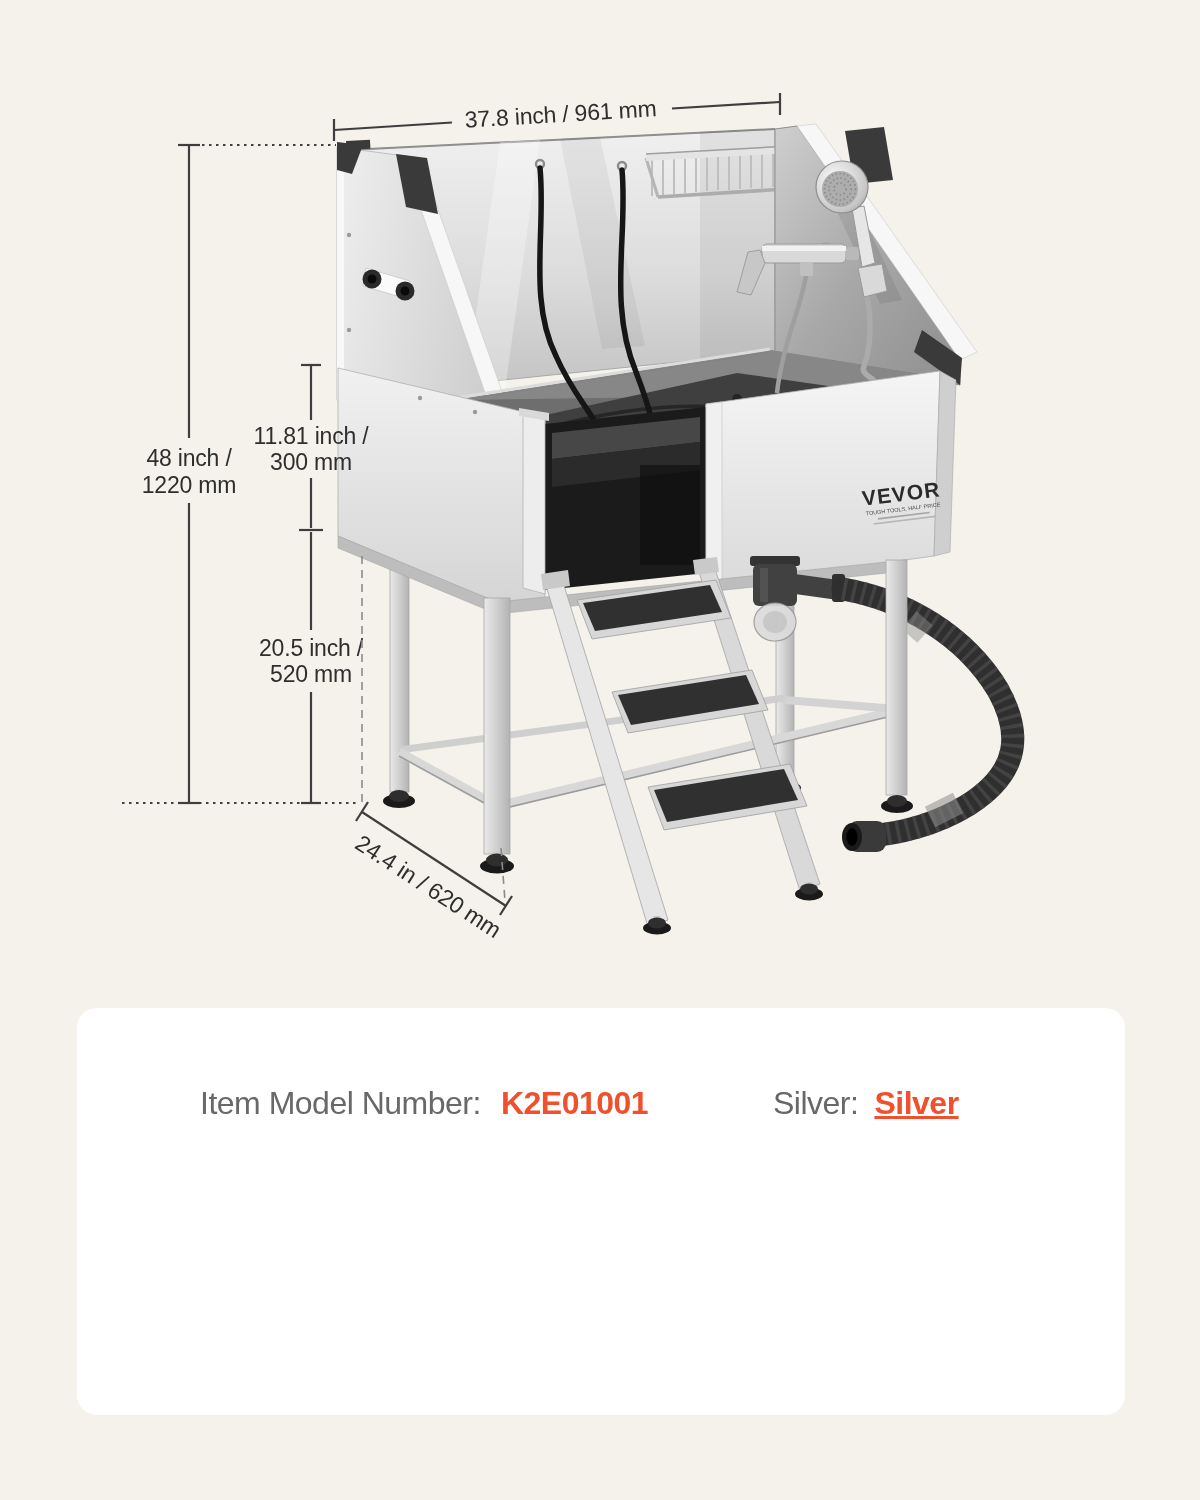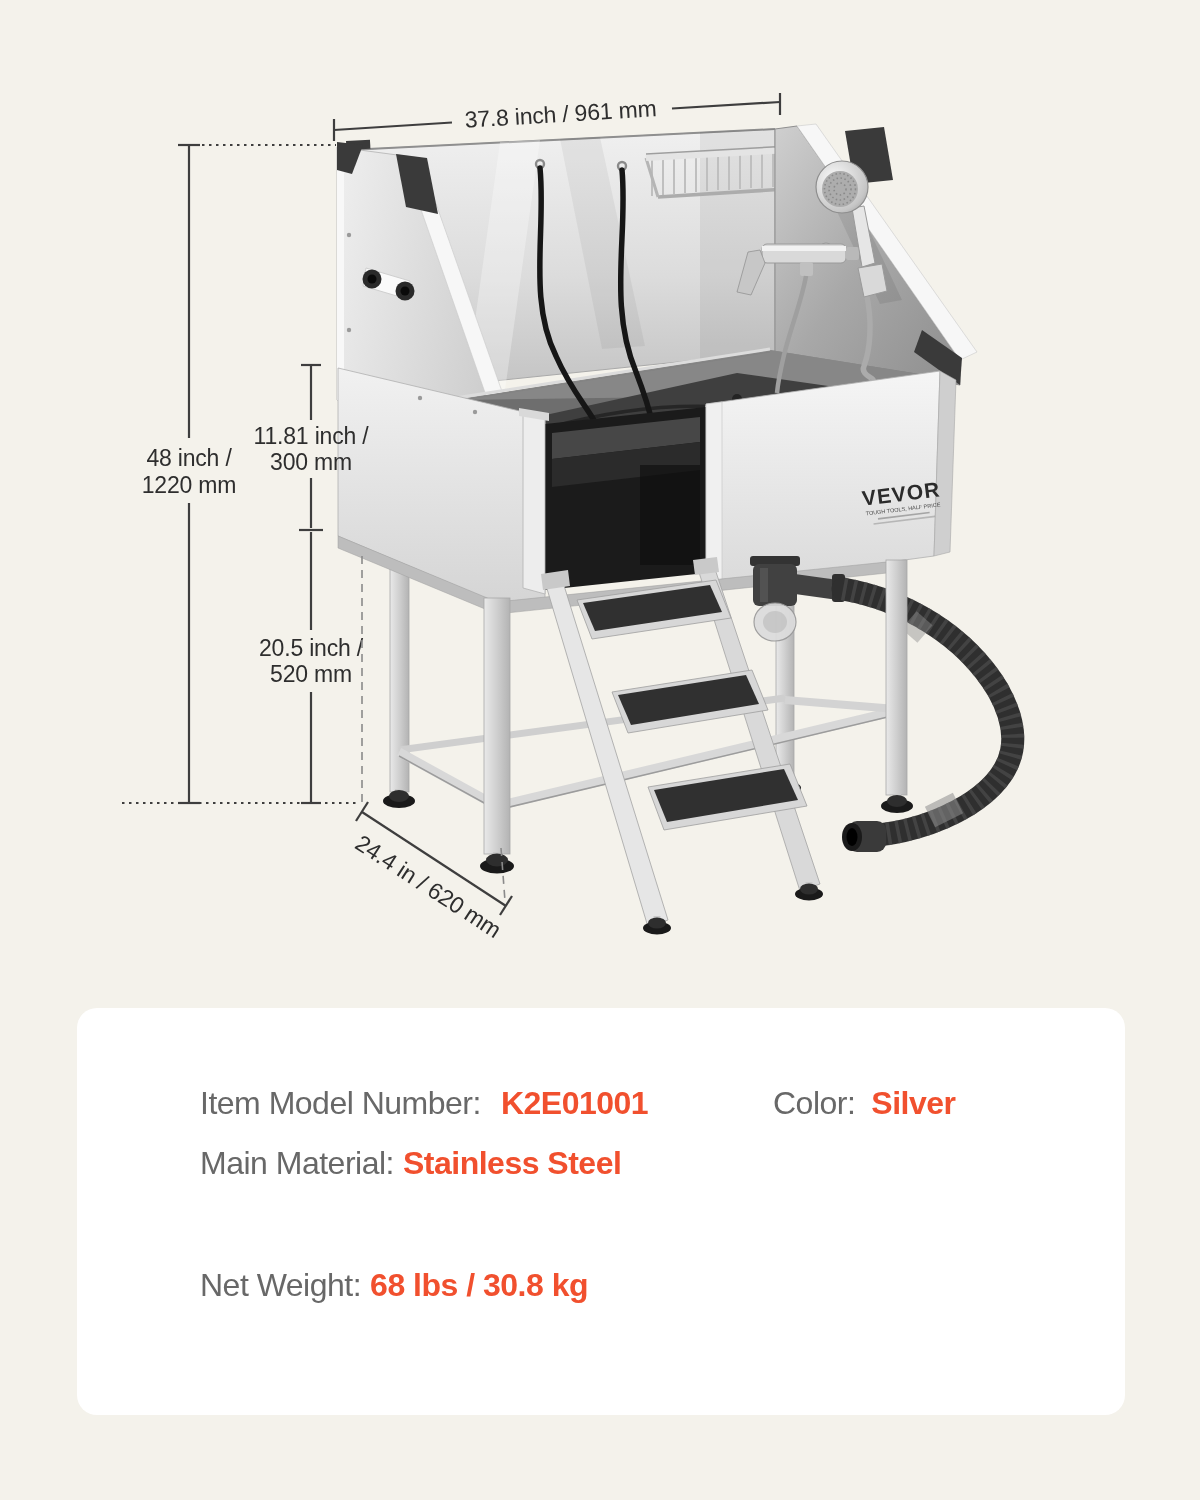--- a/index.html
+++ b/index.html
@@ -18,21 +18,21 @@
     background:#FFFFFF;border-radius:20px;
   }
   .spec-row{
     position:absolute;left:123px;white-space:nowrap;
     font-size:32px;letter-spacing:-0.5px;line-height:38px;color:#686868;text-align:center;
   }
   .spec-label{color:#686868;}
   .spec-value{color:#F1502E;font-weight:bold;margin-left:20px;}
   .spec-value.tight{margin-left:9px;}
   .pair2{position:absolute;left:573px;top:0;}
-  .pair2 .spec-value{margin-left:16px;}
+  .pair2 .spec-value{margin-left:16px;text-decoration:underline;}
 </style>
 </head>
 <body>
 
 <div class="canvas">
 
   <svg class="illus" width="1200" height="1010" viewBox="0 0 1200 1010">
     <defs>
       <linearGradient id="gBack" x1="0" y1="0" x2="0" y2="1">
         <stop offset="0" stop-color="#F0F0F0"></stop>
@@ -325,24 +325,18 @@
         <line class="dline" x1="362" y1="812" x2="506" y2="906"></line>
         <text class="dim" x="424" y="893" transform="rotate(33 424 893)">24.4 in / 620 mm</text>
       </g>
     </g>
   </svg>
 
   <div class="spec-card">
     <div class="spec-row" style="top:76px">
       <span class="spec-label">Item Model Number:</span><span class="spec-value">K2E01001</span>
       <span class="pair2">
-        <span class="spec-label">Color:</span><span class="spec-value">Silver</span>
+        <span class="spec-label">Silver:</span><span class="spec-value">Silver</span>
       </span>
     </div>
-    <div class="spec-row" style="top:136px">
-      <span class="spec-label">Main Material:</span><span class="spec-value tight">Stainless Steel</span>
-    </div>
-    <div class="spec-row" style="top:258px">
-      <span class="spec-label">Net Weight:</span><span class="spec-value tight">68 lbs / 30.8 kg</span>
-    </div>
   </div>
 
 </div>
 
 </body></html>

